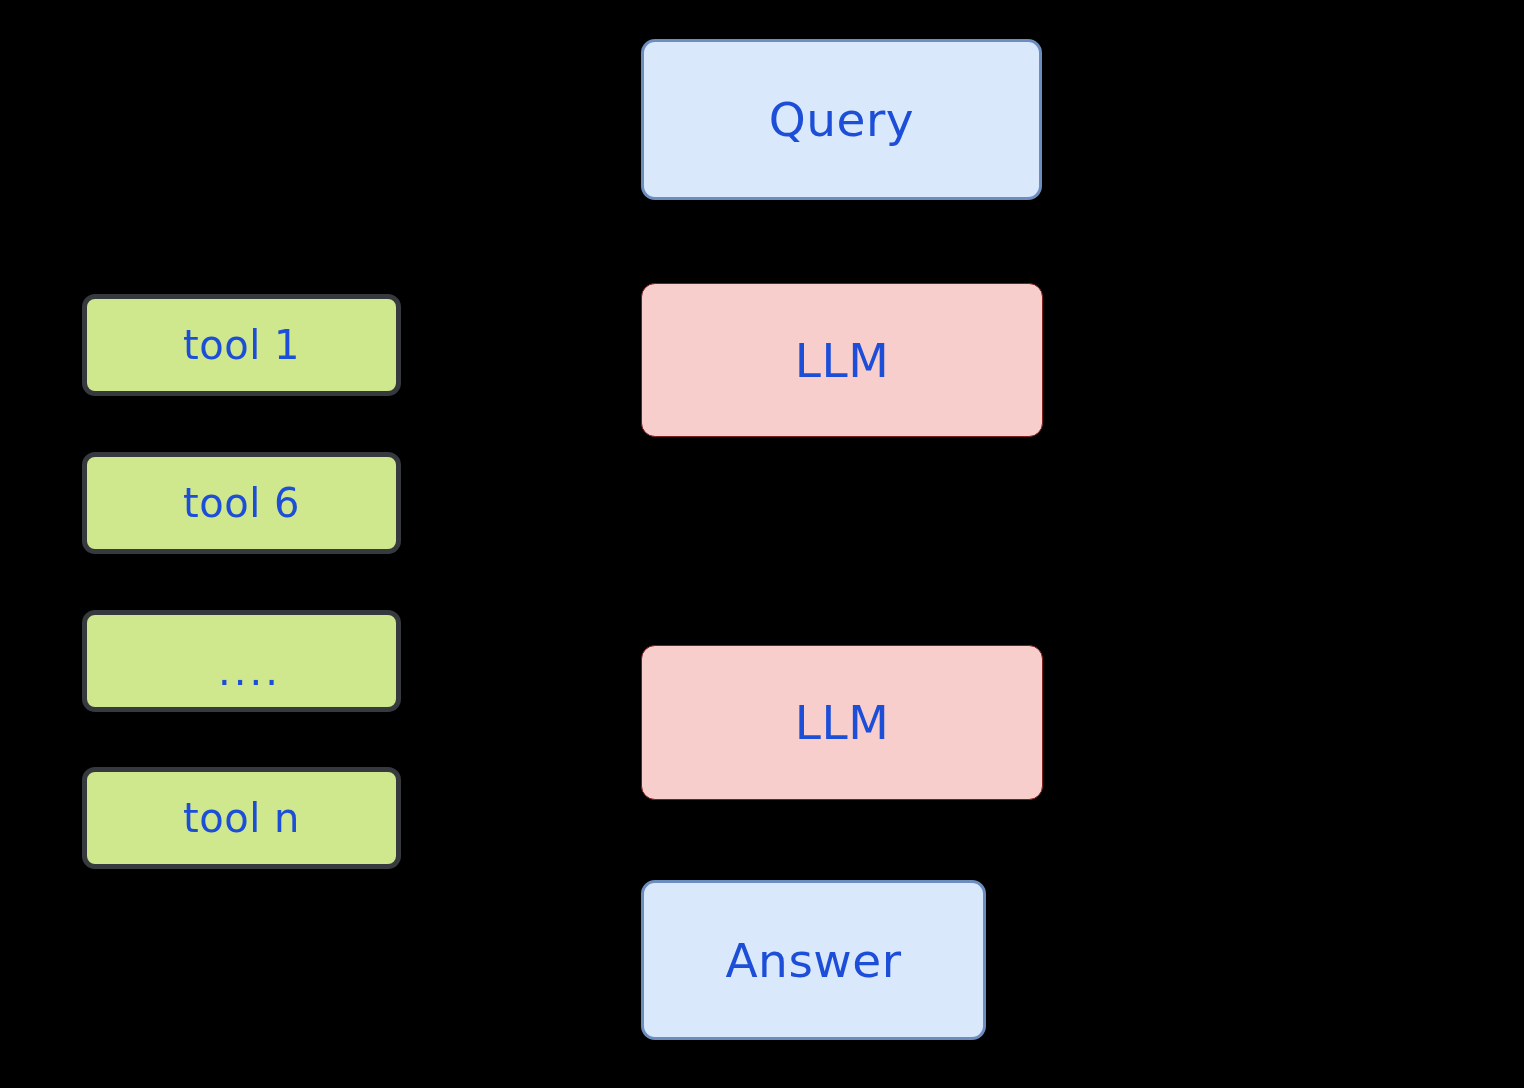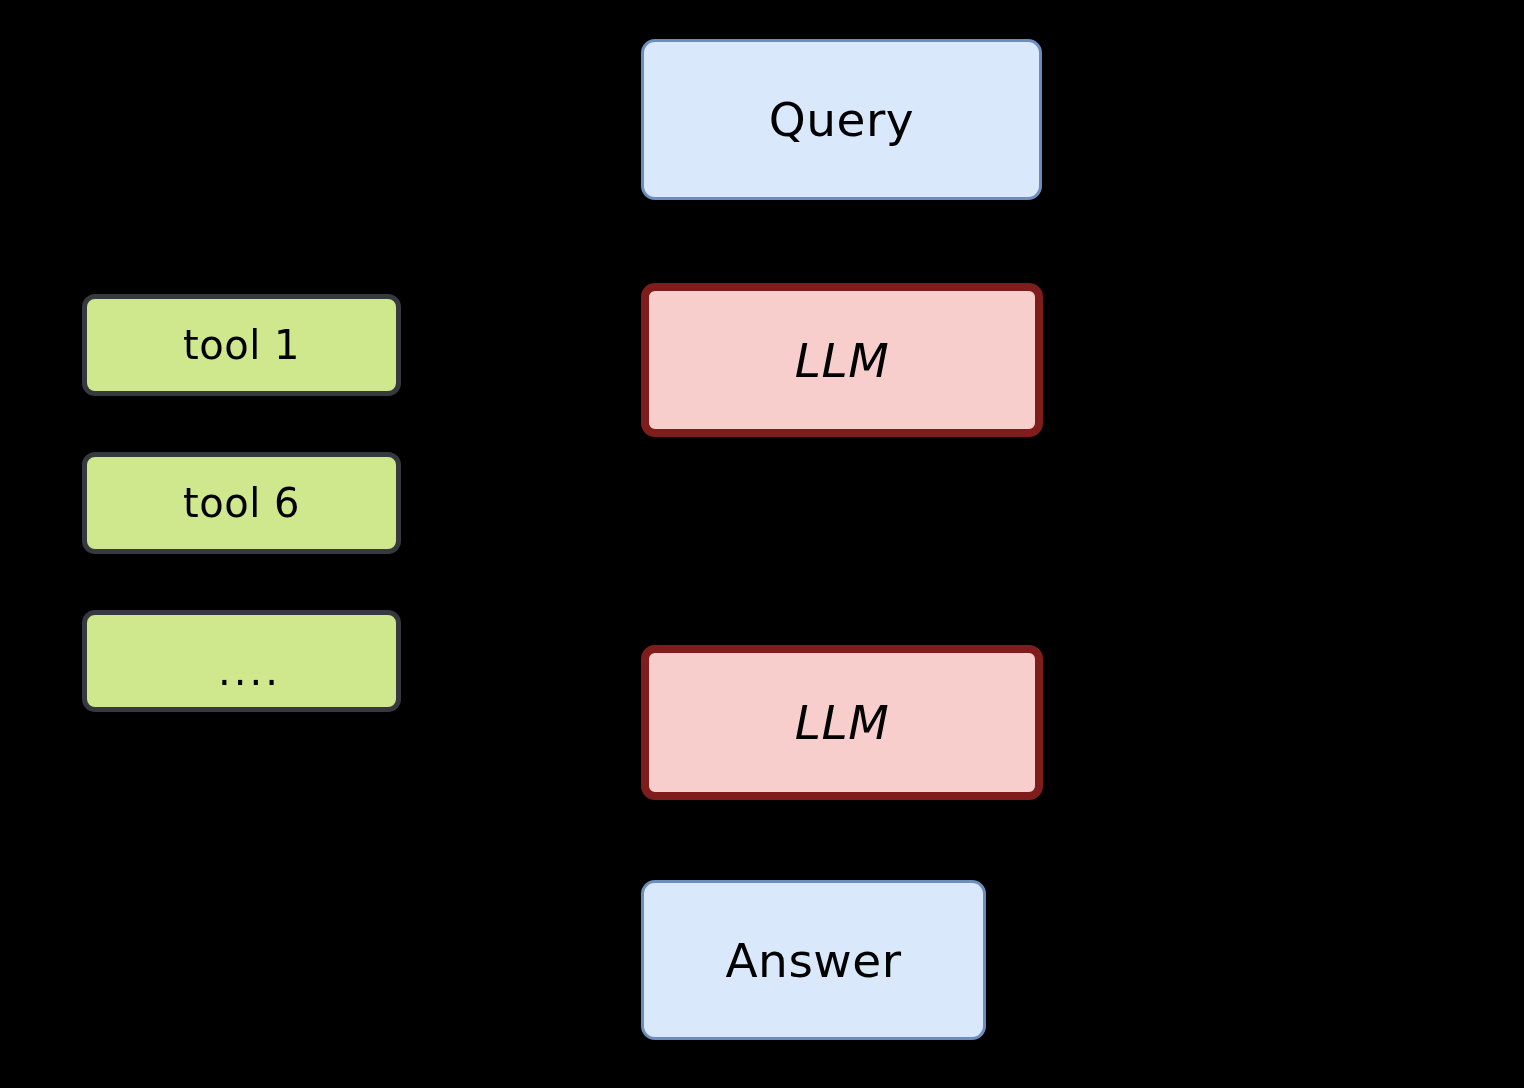--- a/index.html
+++ b/index.html
@@ -20,37 +20,36 @@
     box-sizing: border-box;
     display: flex;
     align-items: center;
     justify-content: center;
     border-radius: 14px;
     text-align: center;
   }
   .node .node-label {
     font-size: 47px;
     line-height: 1;
-    color: #000000;
+    color: #1d4ed8;
     letter-spacing: 0.5px;
     font-weight: 400;
     font-family: "DejaVu Sans", sans-serif;
     display: block;
   }
 
   
   .node.io {
     background: #dae8fc;
     border: 3px solid #6c8ebf;
   }
   
   .node.model {
     background: #f8cecc;
-    border: 8px solid #7f1d1d;
-    font-style: italic;
+    border: 1px solid #7f1d1d;
   }
   
   .node.tool {
     background: #cfe88d;
     border: 5px solid #36393d;
     border-radius: 13px;
   }
   .node.tool .node-label {
     font-size: 40px;
   }
@@ -83,20 +82,23 @@
   </div>
 
   <div class="node tool" id="node-tool-2">
     <span class="node-label">tool 6</span>
   </div>
 
   <div class="node tool ellipsis" id="node-tool-3">
     <span class="node-label">....</span>
   </div>
 
+  <div class="node tool" id="node-tool-4">
+    <span class="node-label">tool n</span>
+  </div>
 
   <div class="node io" id="node-query">
     <span class="node-label">Query</span>
   </div>
 
   <div class="node model" id="node-llm-1">
     <span class="node-label">LLM</span>
   </div>
 
   <div class="node model" id="node-llm-2">

